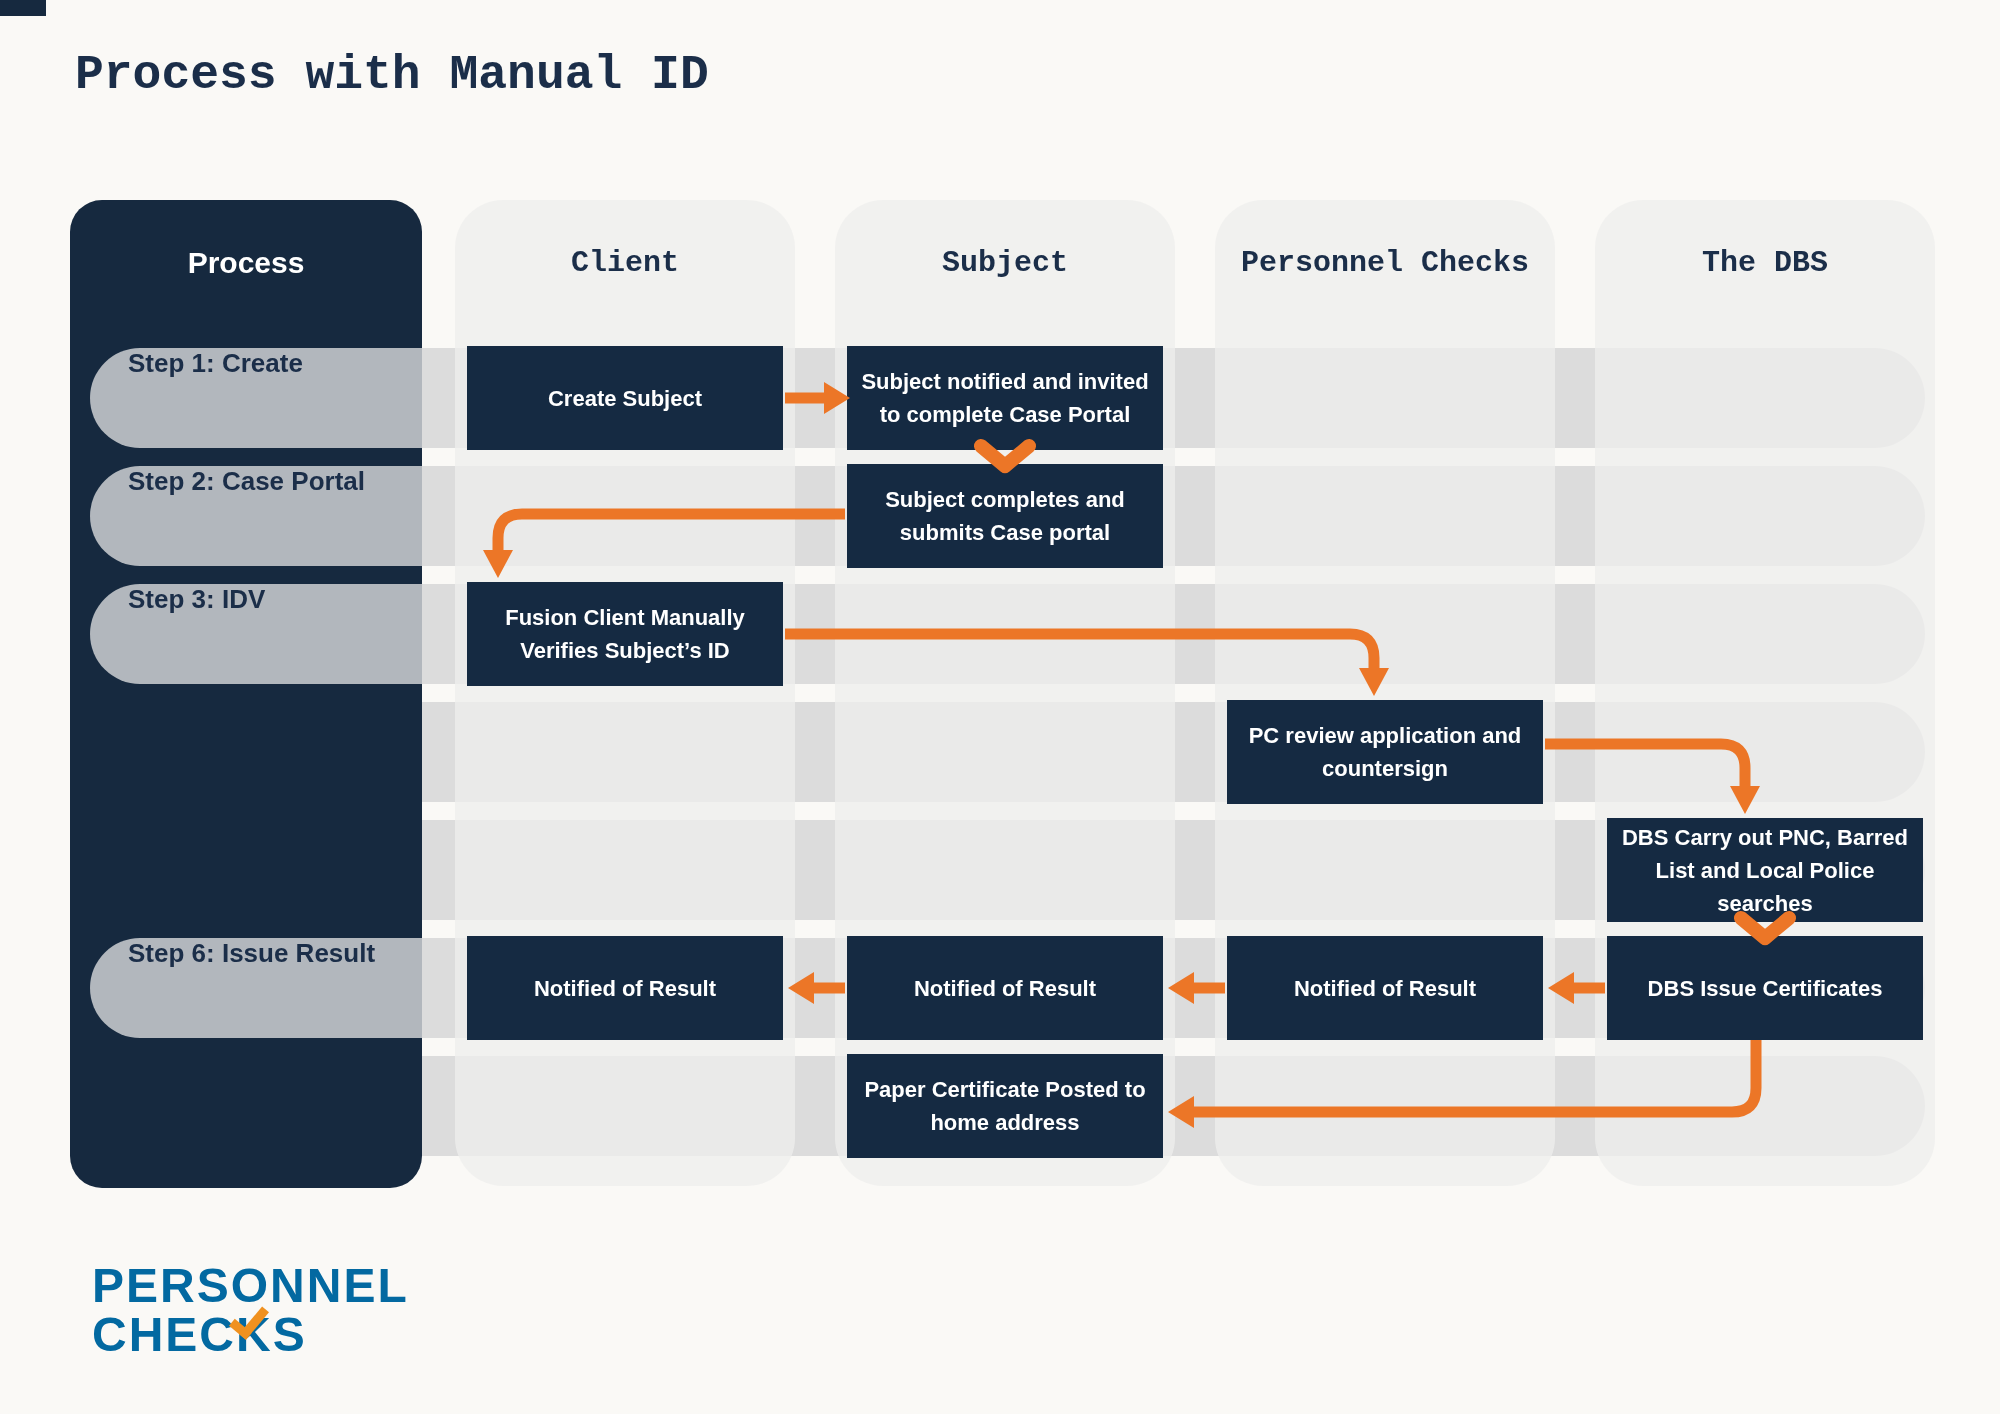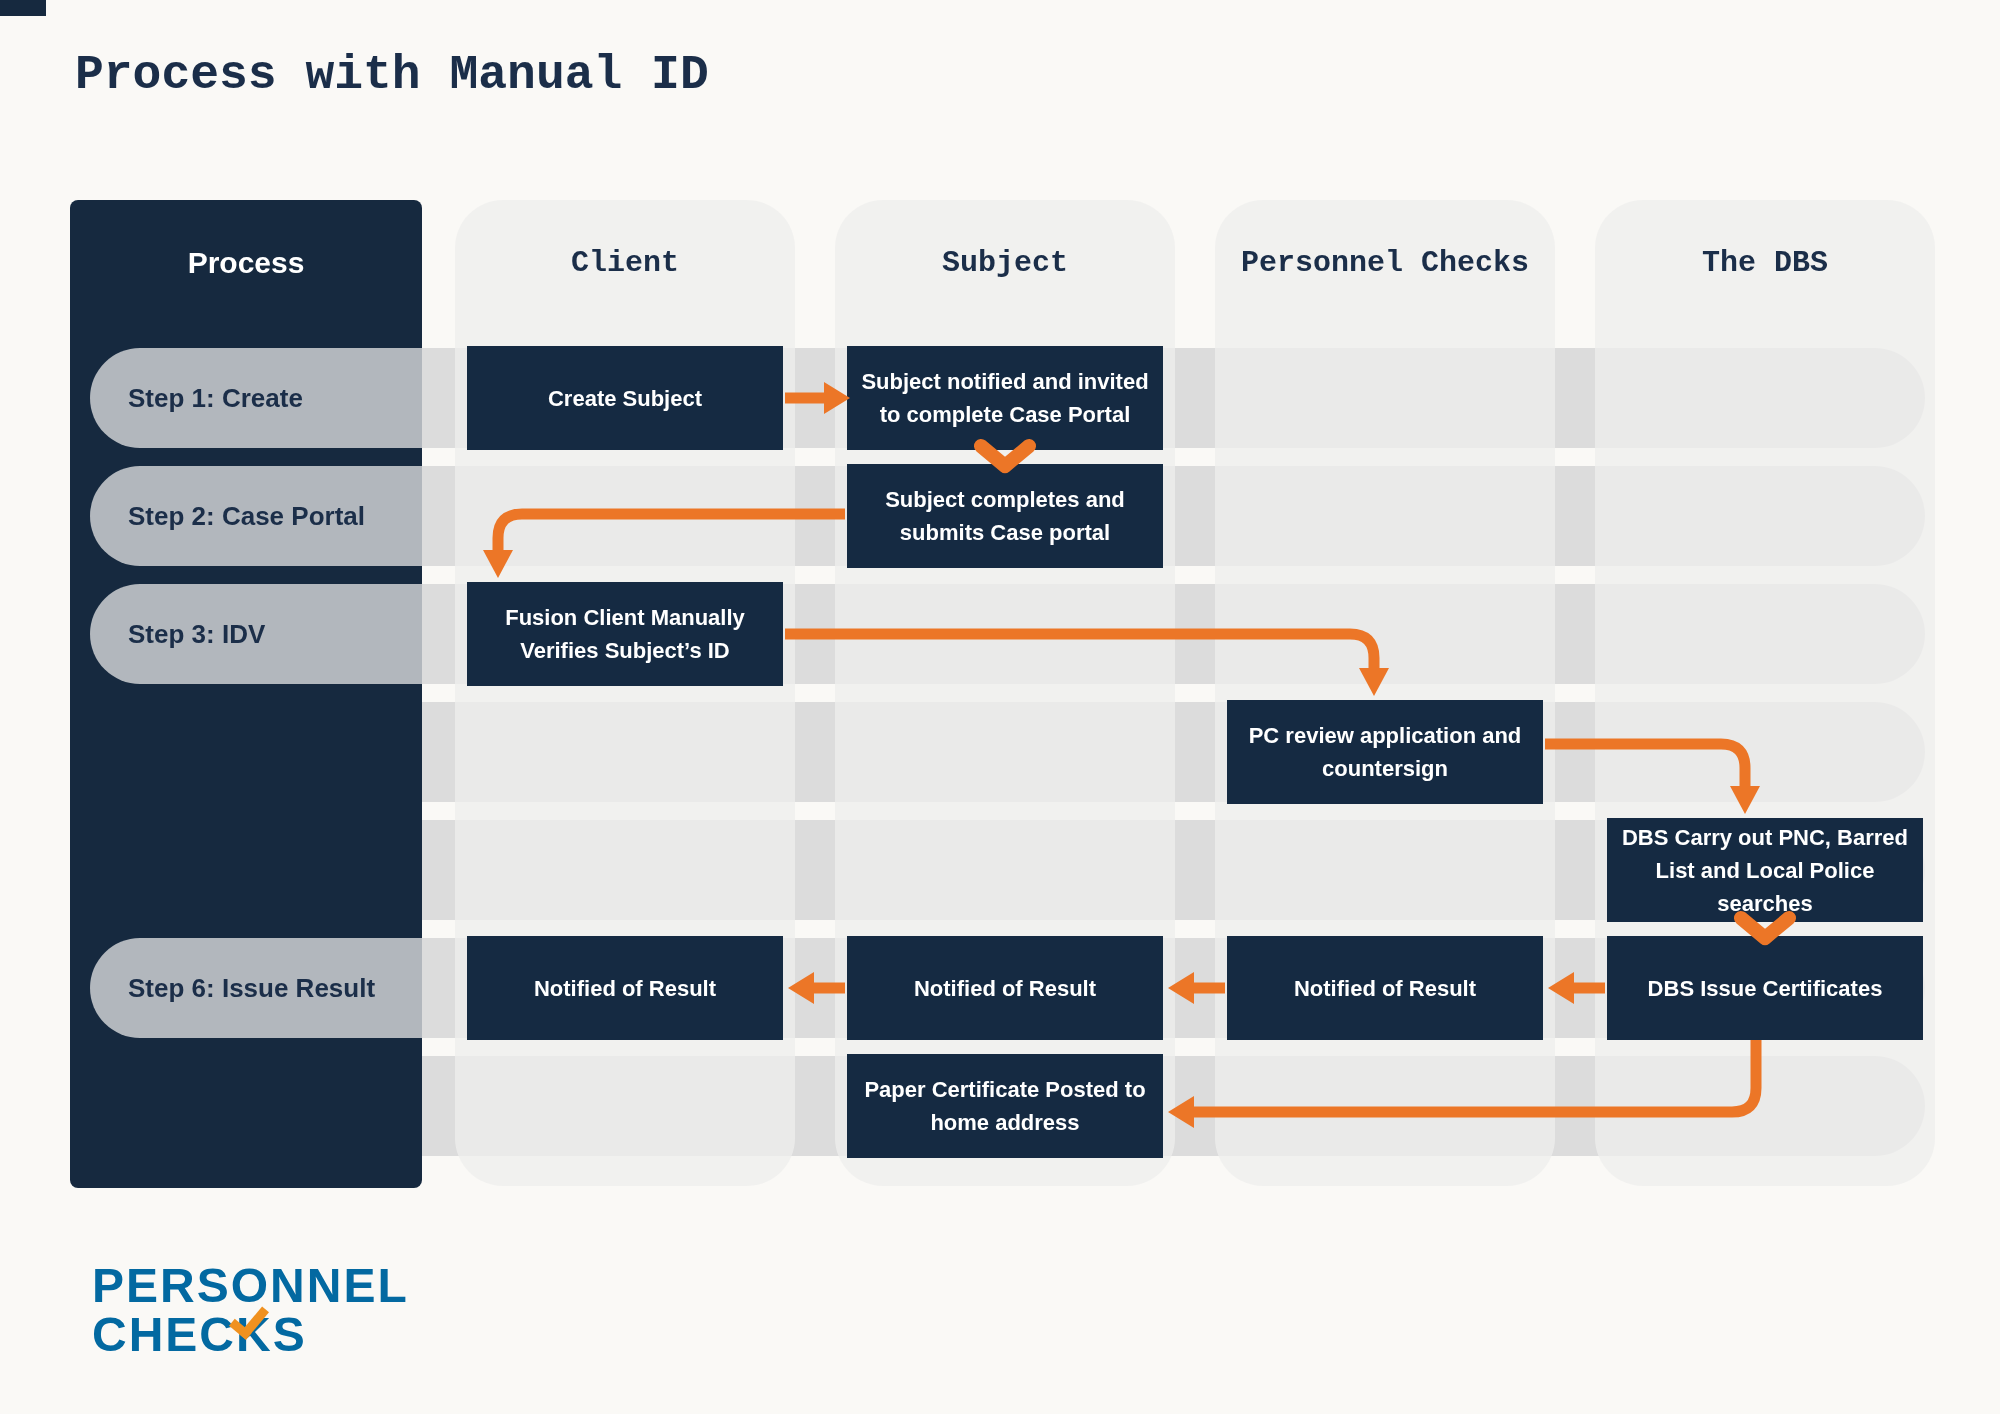--- a/index.html
+++ b/index.html
@@ -36,30 +36,30 @@
   .col.client{left:455px}.col.subject{left:835px}
   .col.pchecks{left:1215px}.col.dbs{left:1595px}
   .col-header{
     position:absolute;top:46px;left:0;right:0;text-align:center;
     font-size:30px;font-weight:700;color:#1b2e49;
   }
 
   
   .process-col{
     position:absolute;left:70px;top:200px;width:352px;height:988px;
-    background:#16293f;border-radius:8px;z-index:3;
+    background:#16293f;border-radius:32px;z-index:3;
   }
   .process-header{
     position:absolute;top:46px;left:0;right:0;text-align:center;
     font-size:30px;font-weight:700;color:#ffffff;
   }
   .pill{
     position:absolute;left:20px;width:332px;height:100px;
     background:#b2b7bd;border-radius:50px 0 0 50px;
-    display:flex;align-items:center;box-sizing:border-box;padding-left:38px;
+    display:flex;box-sizing:border-box;padding-left:38px;
     font-size:26px;font-weight:700;color:#1b2e49;
   }
   .pill.p0{top:148px}.pill.p1{top:266px}.pill.p2{top:384px}
   .pill.p3{top:502px}.pill.p4{top:620px}.pill.p5{top:738px}.pill.p6{top:856px}
 
   
   .box{
     position:absolute;width:316px;height:104px;background:#152a42;z-index:5;
     display:flex;align-items:center;justify-content:center;box-sizing:border-box;
     padding:0 10px;text-align:center;white-space:pre-line;

